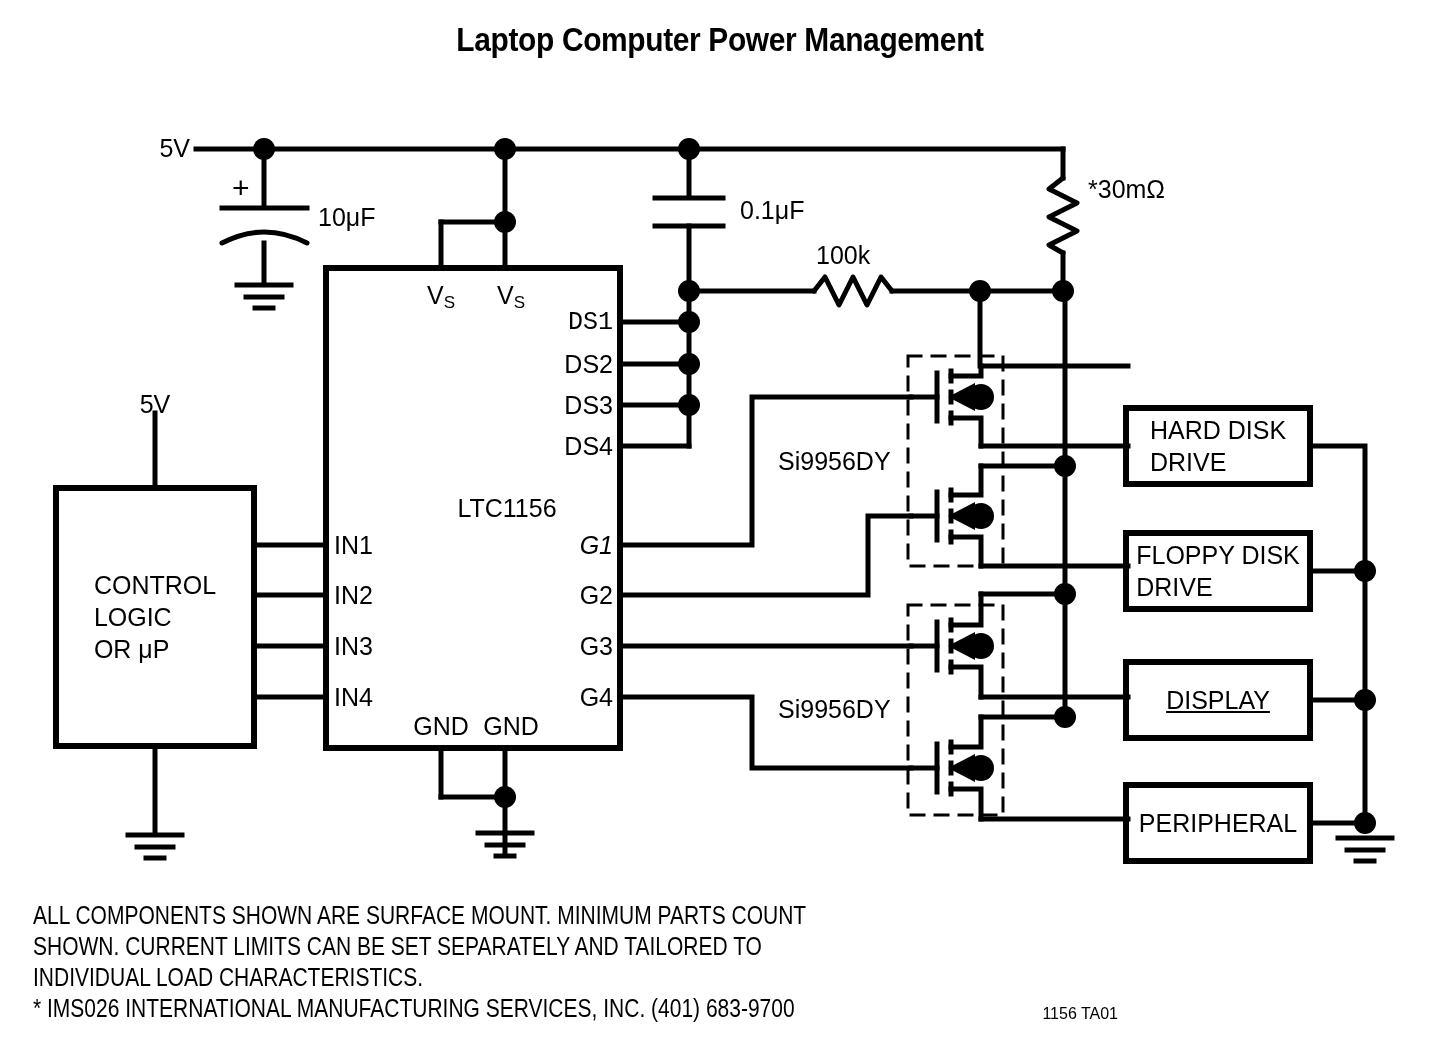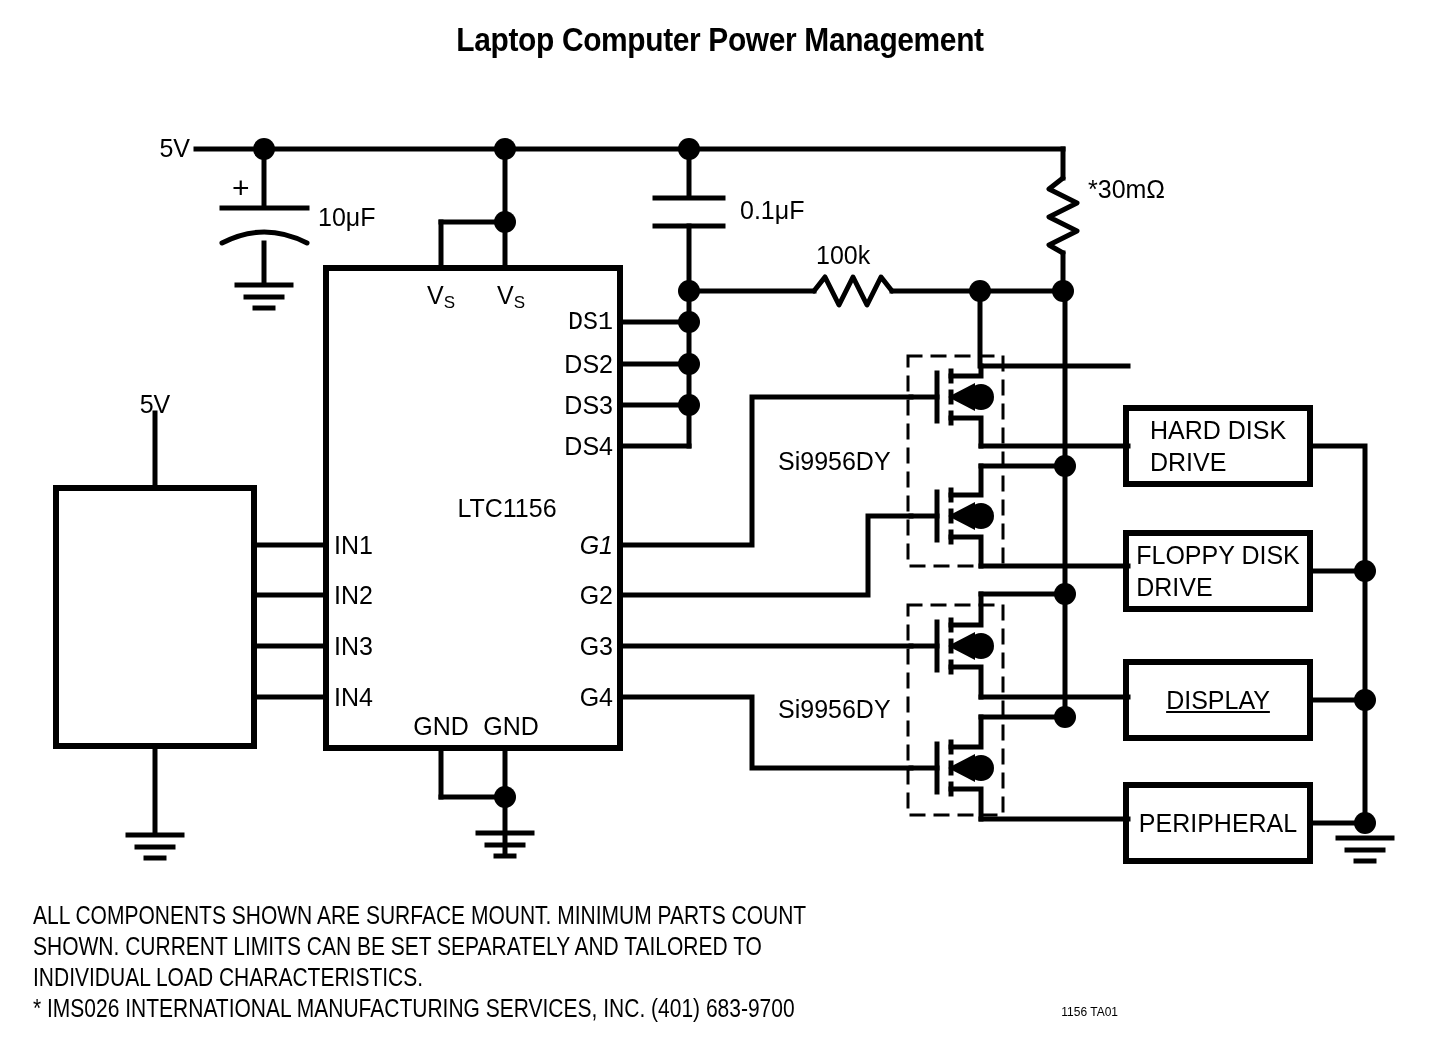--- a/index.html
+++ b/index.html
@@ -11,21 +11,21 @@
        font-weight:bold;font-size:34px;letter-spacing:-0.4px;
        transform:scaleX(.88);transform-origin:center top;}
   .lbl{position:absolute;font-size:25px;white-space:nowrap;}
   .lbl.c{transform:translateX(-50%);}
   .lbl.r{transform:translateX(-100%);}
   .sub{font-size:17px;vertical-align:-4px;}
   .boxtxt{position:absolute;text-align:left;font-size:25px;line-height:32px;
           transform:translate(-50%,-50%);white-space:nowrap;}
   .notes{position:absolute;left:33px;top:900px;font-size:25px;line-height:31px;
          transform:scaleX(.84);transform-origin:left top;white-space:pre;}
-  .docid{position:absolute;right:18px;top:1005px;font-size:12px;}
+  .docid{position:absolute;right:18px;top:1005px;font-size:16px;}
 </style>
 </head>
 <body>
 
 <div id="stage">
 
   <div class="ttl">Laptop Computer Power Management</div>
 
   <svg viewBox="0 0 1440 1060">
     <g fill="none" stroke="#000" stroke-width="5" stroke-linecap="square">
@@ -228,20 +228,21 @@
 
   <div class="lbl r" style="left:613px;top:531px;font-style:italic;">G1</div>
   <div class="lbl r" style="left:613px;top:581px;">G2</div>
   <div class="lbl r" style="left:613px;top:632px;">G3</div>
   <div class="lbl r" style="left:613px;top:683px;">G4</div>
 
   <div class="lbl c" style="left:441px;top:712px;">GND</div>
   <div class="lbl c" style="left:511px;top:712px;">GND</div>
 
   <div class="lbl c" style="left:155px;top:390px;">5V</div>
+  <div class="boxtxt" style="left:155px;top:617px;"><span>CONTROL</span><br><span>LOGIC</span><br><span>OR μP</span></div>
 
   <div class="lbl" style="left:778px;top:447px;">Si9956DY</div>
   <div class="lbl" style="left:778px;top:695px;">Si9956DY</div>
 
   <div class="boxtxt" style="left:1218px;top:446px;"><span>HARD DISK</span><br><span>DRIVE</span></div>
   <div class="boxtxt" style="left:1218px;top:571px;"><span>FLOPPY DISK</span><br><span>DRIVE</span></div>
   <div class="boxtxt" style="left:1218px;top:700px;text-decoration:underline;">DISPLAY</div>
   <div class="boxtxt" style="left:1218px;top:823px;">PERIPHERAL</div>
 
   <div class="notes">ALL COMPONENTS SHOWN ARE SURFACE MOUNT. MINIMUM PARTS COUNT

